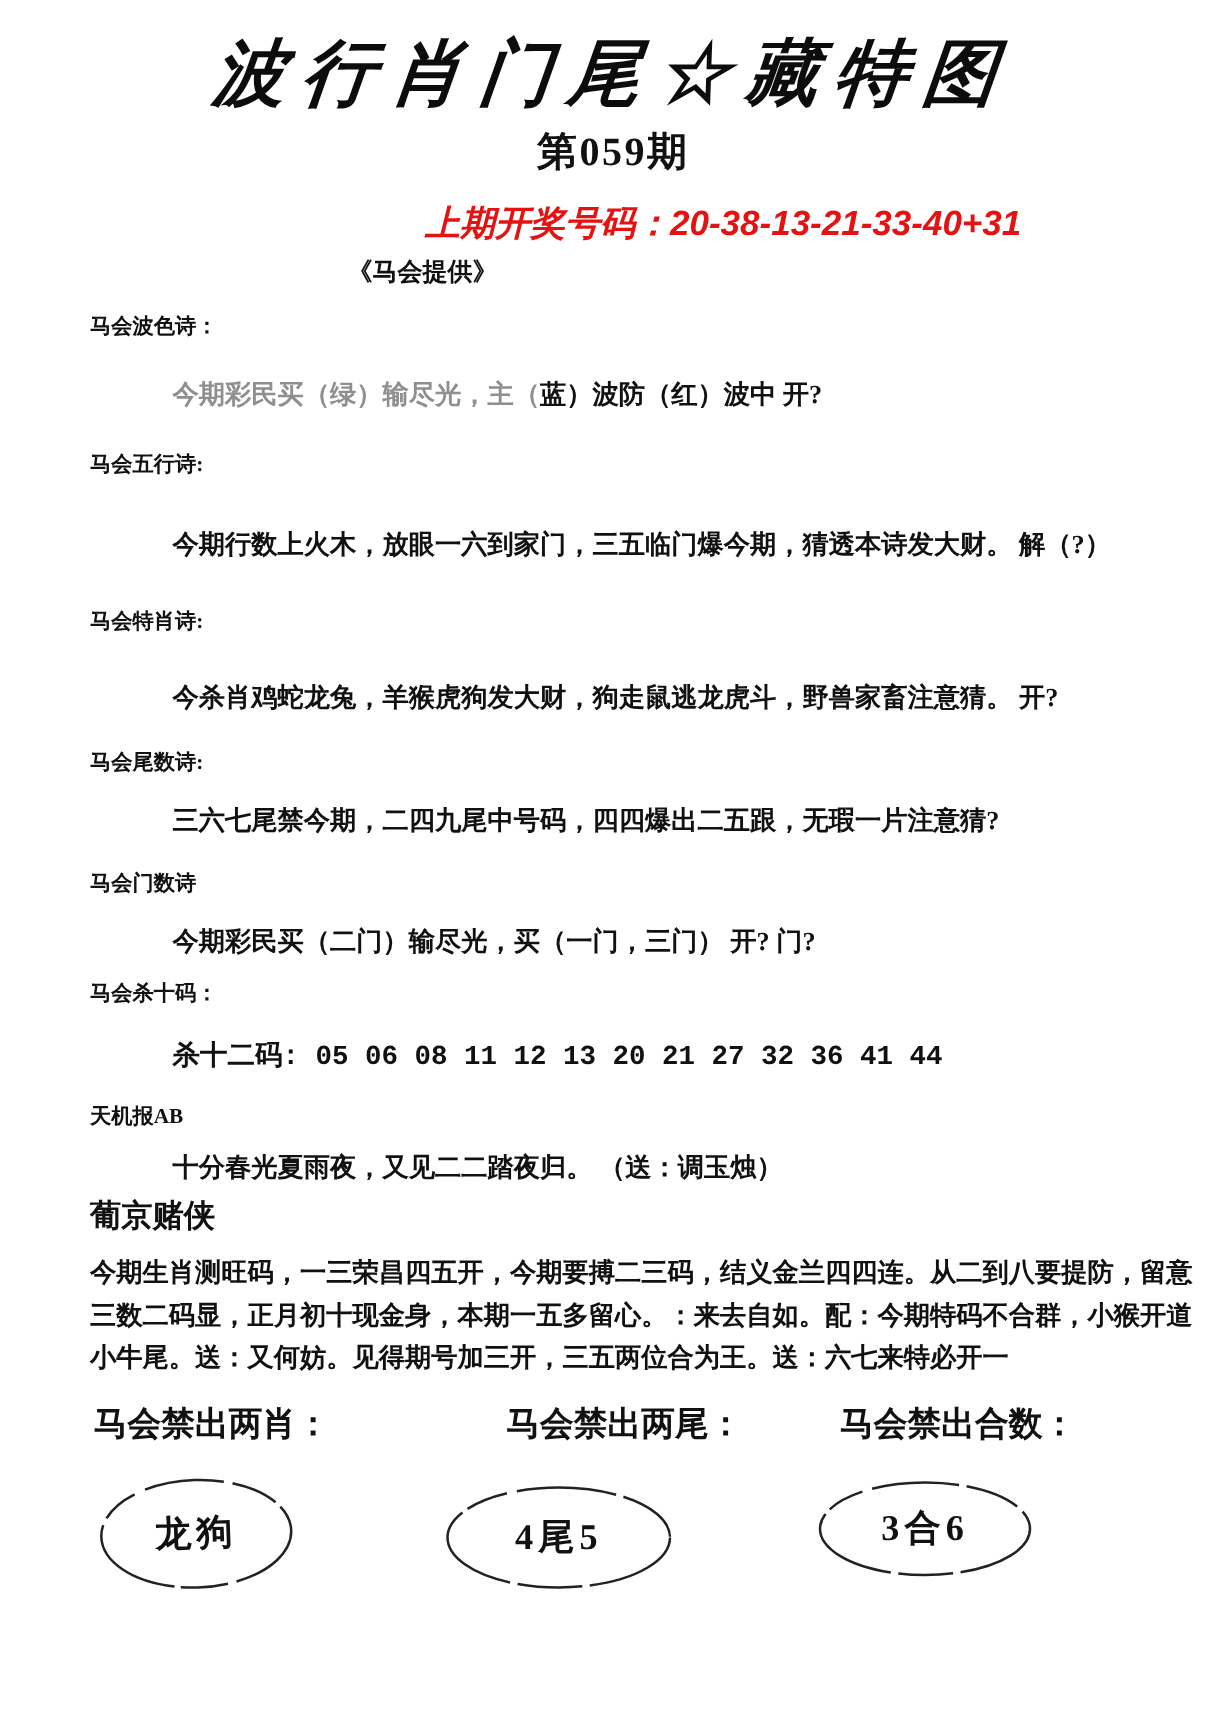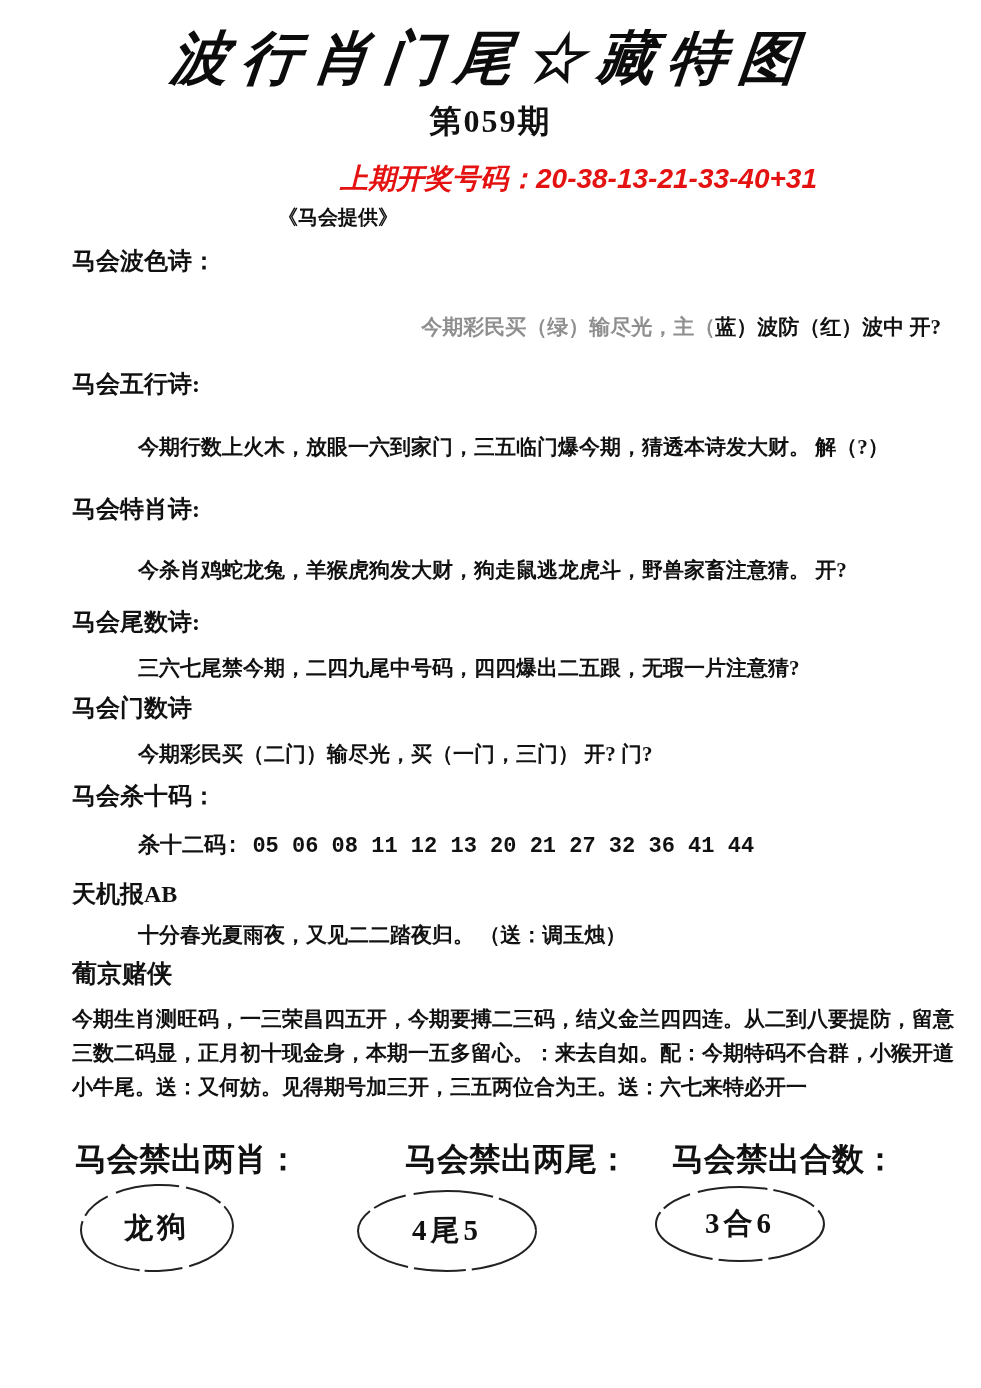--- a/index.html
+++ b/index.html
@@ -41,44 +41,44 @@
   }
   .provider {
     margin-left: 278px;
     margin-top: 6px;
     font-size: 20px;
     font-weight: bold;
   }
 
   .sec { margin-left: 72px; margin-right: 40px; }
   .sec-heading {
-    font-size: 24px;
+    font-size: 17px;
     font-weight: bold;
     line-height: 32px;
     white-space: nowrap;
   }
   .sec-poem {
     margin-left: 66px;
     font-size: 21px;
     font-weight: bold;
     line-height: 28px;
     white-space: nowrap;
   }
   .faint { color: #8f8f8f; }
 
   
   .s0 .sec-heading { margin-top: 14px; }
-  .s0 .sec-poem    { margin-top: 36px; text-align: right; }
+  .s0 .sec-poem    { margin-top: 24px; }
   .s1 .sec-heading { margin-top: 27px; }
   .s1 .sec-poem    { margin-top: 33px; }
   .s2 .sec-heading { margin-top: 32px; }
   .s2 .sec-poem    { margin-top: 31px; }
   .s3 .sec-heading { margin-top: 22px; }
   .s3 .sec-poem    { margin-top: 16px; }
-  .s4 .sec-heading { margin-top: 10px; }
+  .s4 .sec-heading { margin-top: 21px; }
   .s4 .sec-poem    { margin-top: 16px; }
   .s5 .sec-heading { margin-top: 12px; }
   .s5 .sec-poem    { margin-top: 21px; font-family: Liberation Mono, monospace; font-size: 22px; }
   .s6 .sec-heading { margin-top: 17px; }
   .s6 .sec-poem    { margin-top: 11px; }
 
   .pujing-heading {
     margin-left: 72px;
     margin-top: 8px;
     font-size: 25px;
@@ -94,22 +94,22 @@
   }
 
   .bottom {
     position: relative;
     margin-top: 18px;
     height: 278px;
     width: 981px;
   }
   .forb-label {
     position: absolute;
-    top: 16px;
-    font-size: 32px;
+    top: 0;
+    font-size: 27px;
     font-weight: bold;
     white-space: nowrap;
   }
   .forb-label.f0 { left: 75px; }
   .forb-label.f1 { left: 365px; margin-left: 40px; }
   .forb-label.f2 { left: 672px; }
 
   .forb-ellipse {
     position: absolute;
     display: flex;

